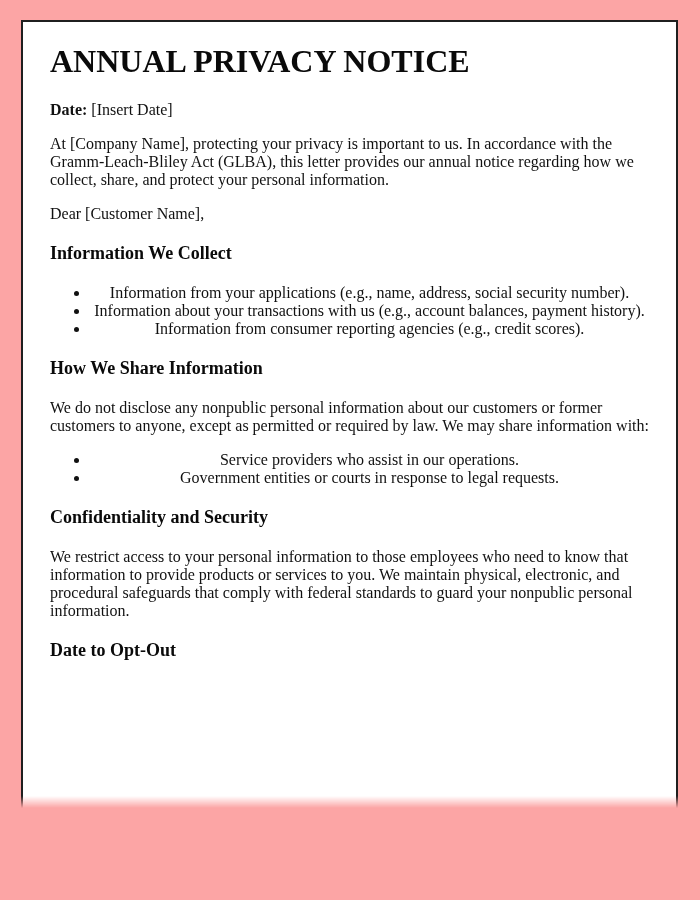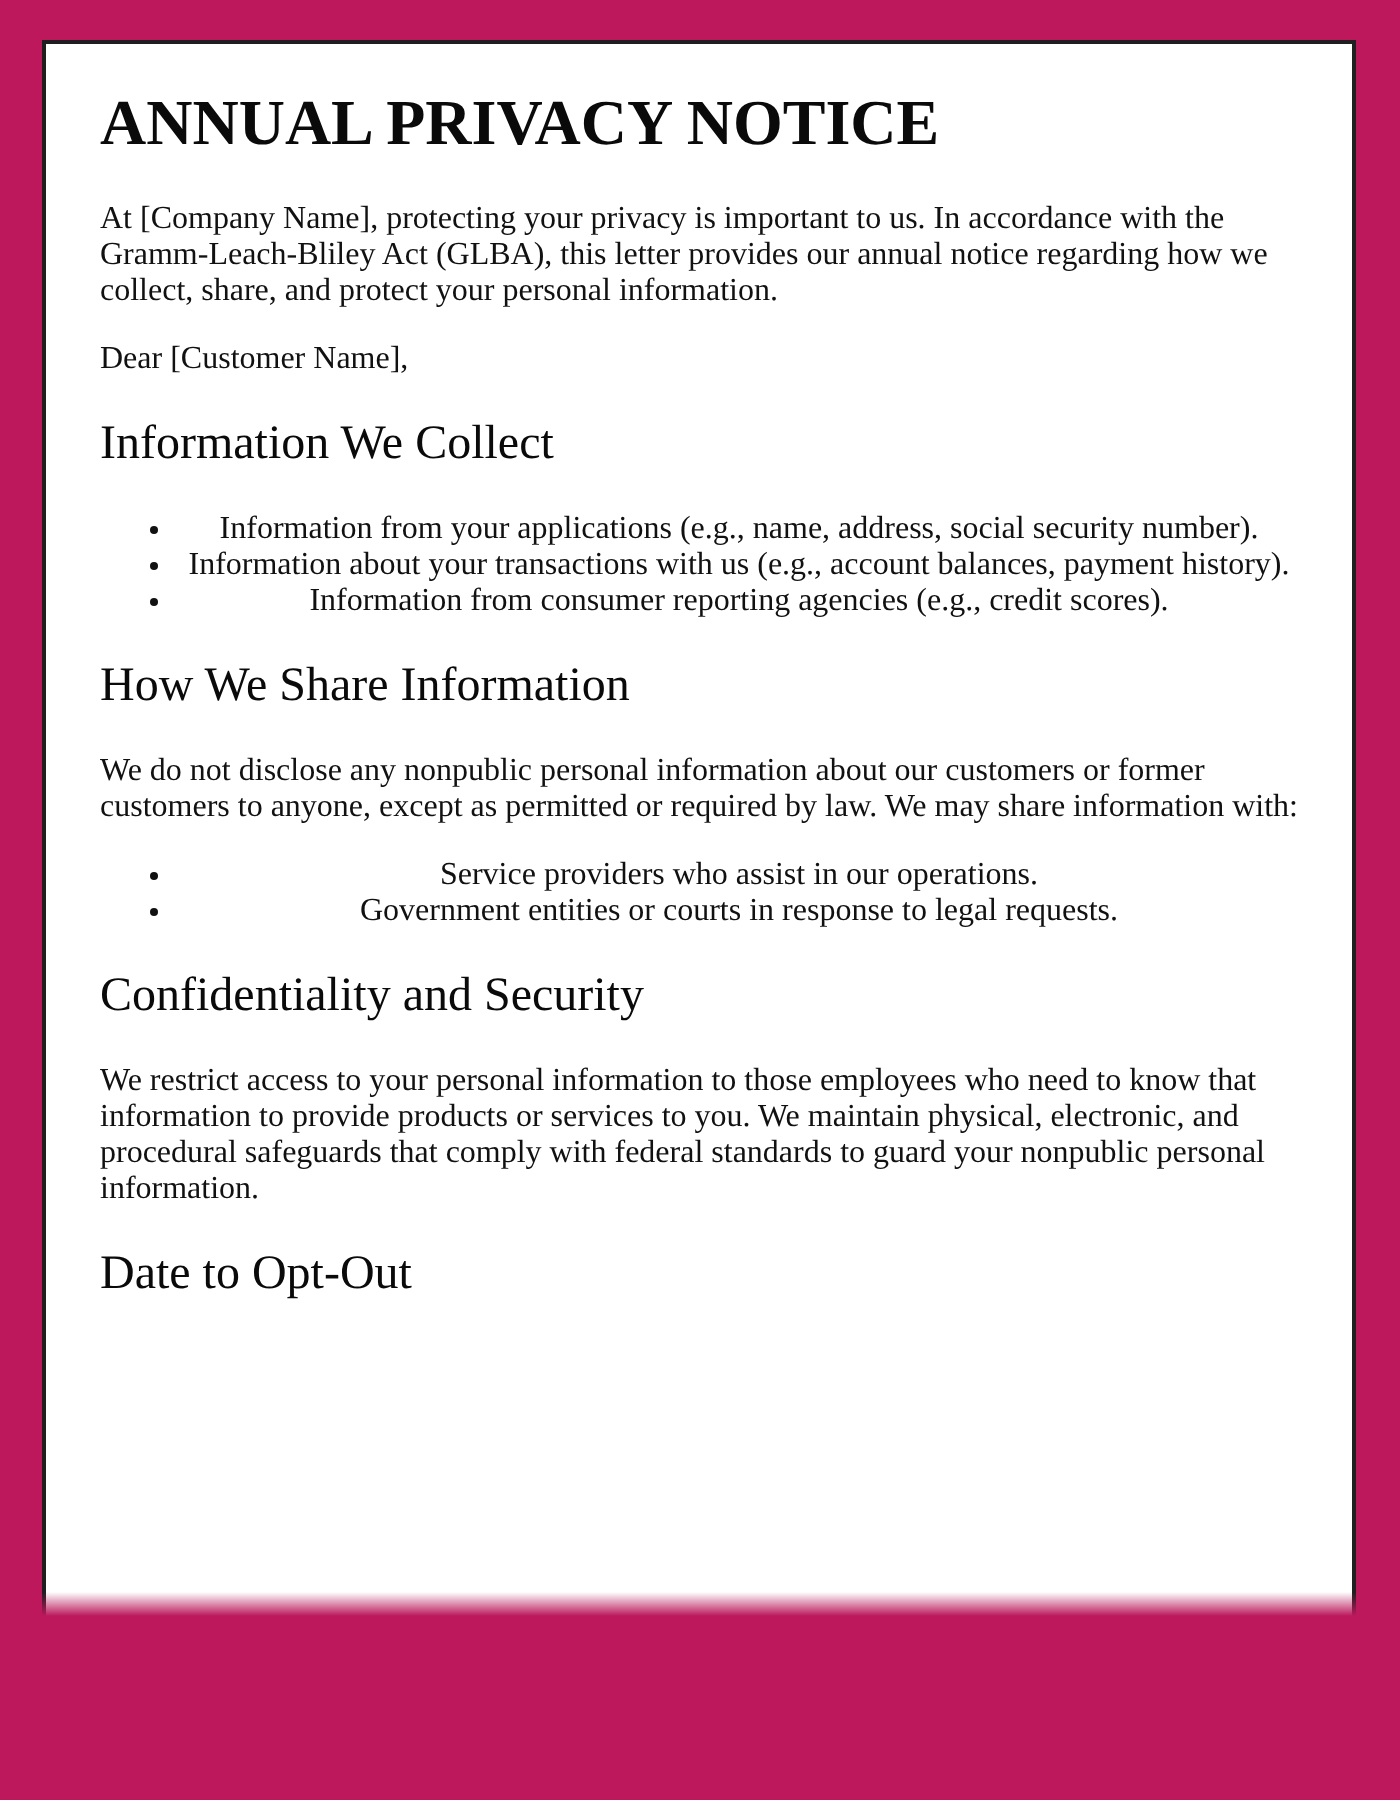--- a/index.html
+++ b/index.html
@@ -7,21 +7,21 @@
     padding: 0;
     background: #ffffff;
     width: 700px;
     height: 900px;
     overflow: hidden;
   }
   .page {
     position: relative;
     width: 700px;
     height: 900px;
-    background: #be185d;
+    background: #fca5a5;
     font-family: "Liberation Serif", "DejaVu Serif", serif;
     color: #111111;
     font-size: 16px;
   }
   .letter-box {
     position: absolute;
     left: 21px;
     top: 20px;
     width: 657px;
     height: 788px;
@@ -35,22 +35,22 @@
     mask-image: linear-gradient(to bottom, #000 0, #000 calc(100% - 12px), transparent 100%);
   }
   h1 {
     font-size: 32px;
     font-weight: bold;
     margin: 21px 0;
     line-height: normal;
     color: #0a0a0a;
   }
   h2 {
-    font-size: 24px;
-    font-weight: normal;
+    font-size: 18px;
+    font-weight: bold;
     margin: 20px 0;
     line-height: normal;
     color: #0a0a0a;
   }
   p {
     margin: 16px 0;
     line-height: normal;
   }
   ul {
     margin: 16px 0;
@@ -69,20 +69,21 @@
   }
 </style>
 </head>
 <body>
 
 <div class="page">
   <div class="letter-box">
 
     <h1>ANNUAL PRIVACY NOTICE</h1>
 
+    <p><span class="date-label">Date:</span><span class="date-value">[Insert Date]</span></p>
 
     <p>At [Company Name], protecting your privacy is important to us. In accordance with the Gramm-Leach-Bliley Act (GLBA), this letter provides our annual notice regarding how we collect, share, and protect your personal information.</p>
 
     <p>Dear [Customer Name],</p>
 
     <h2>Information We Collect</h2>
     <ul>
       <li>Information from your applications (e.g., name, address, social security number).</li>
       <li>Information about your transactions with us (e.g., account balances, payment history).</li>
       <li>Information from consumer reporting agencies (e.g., credit scores).</li>

